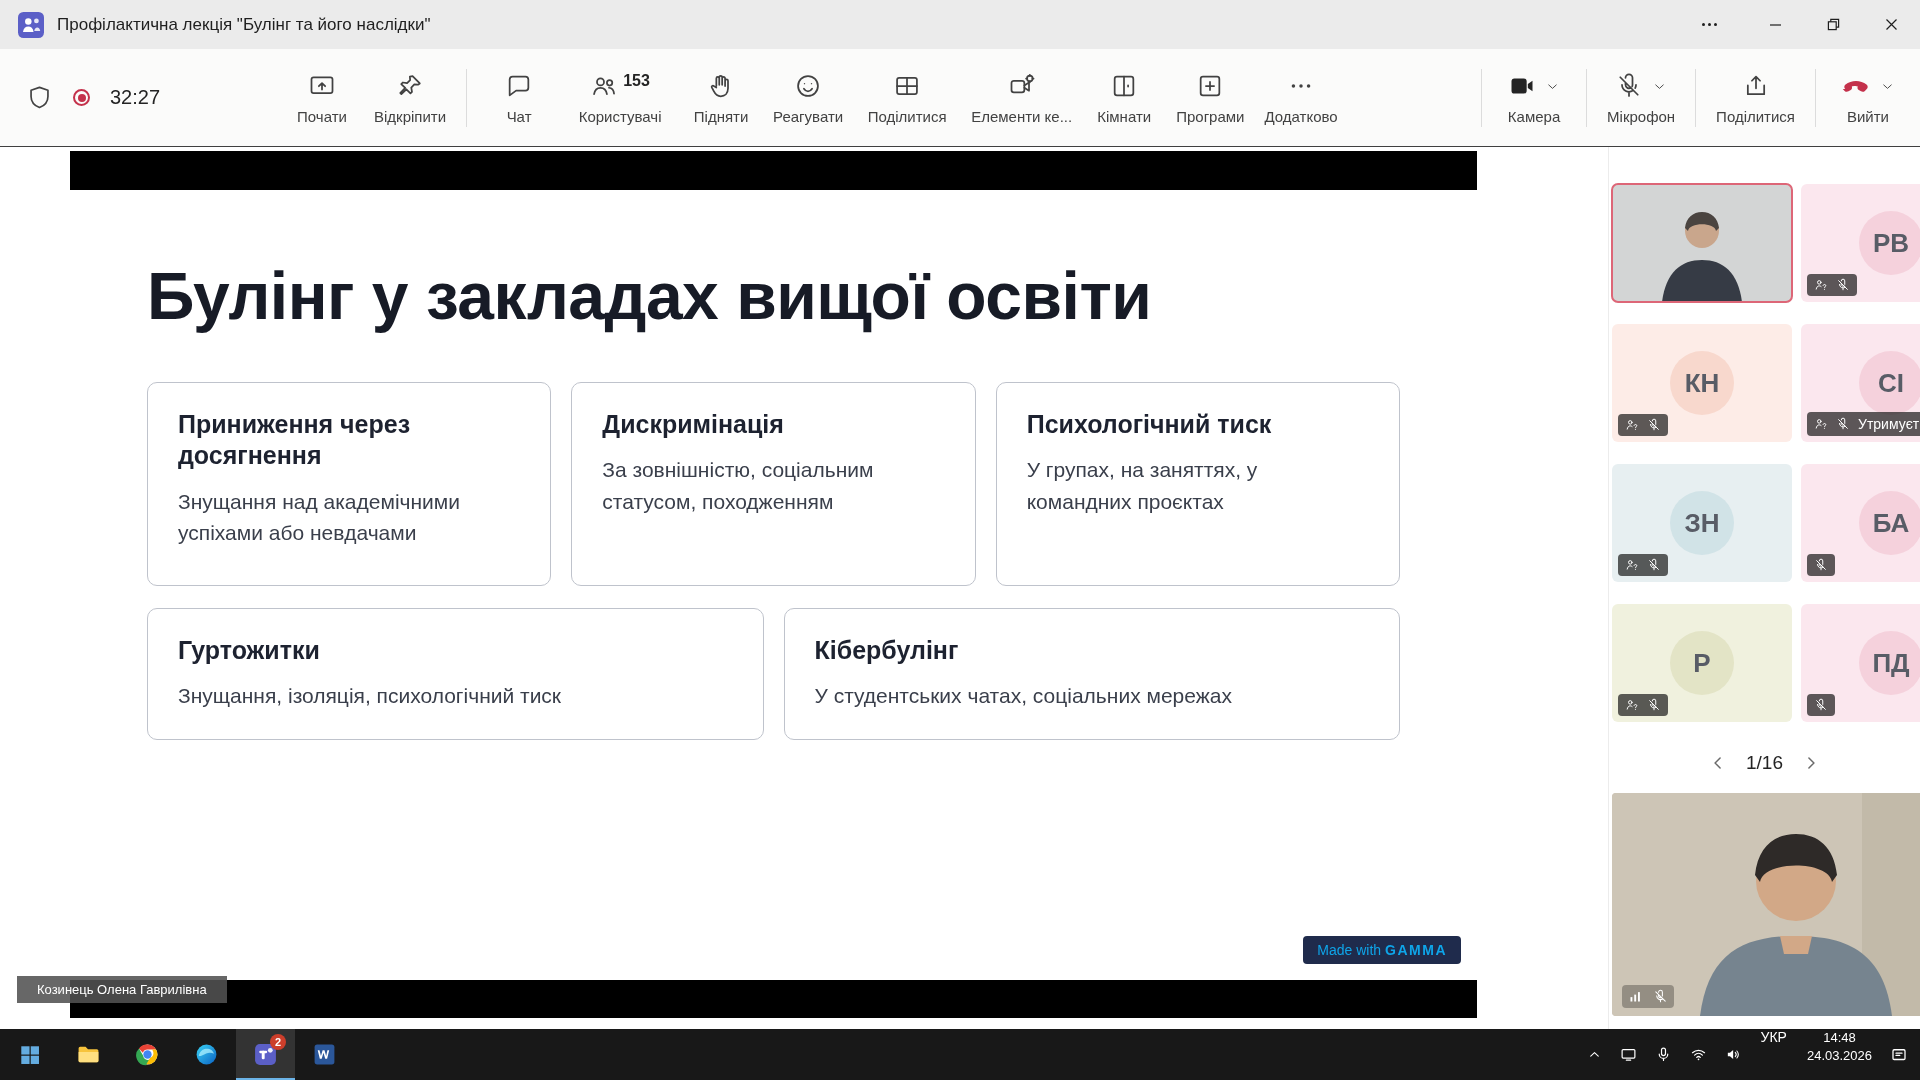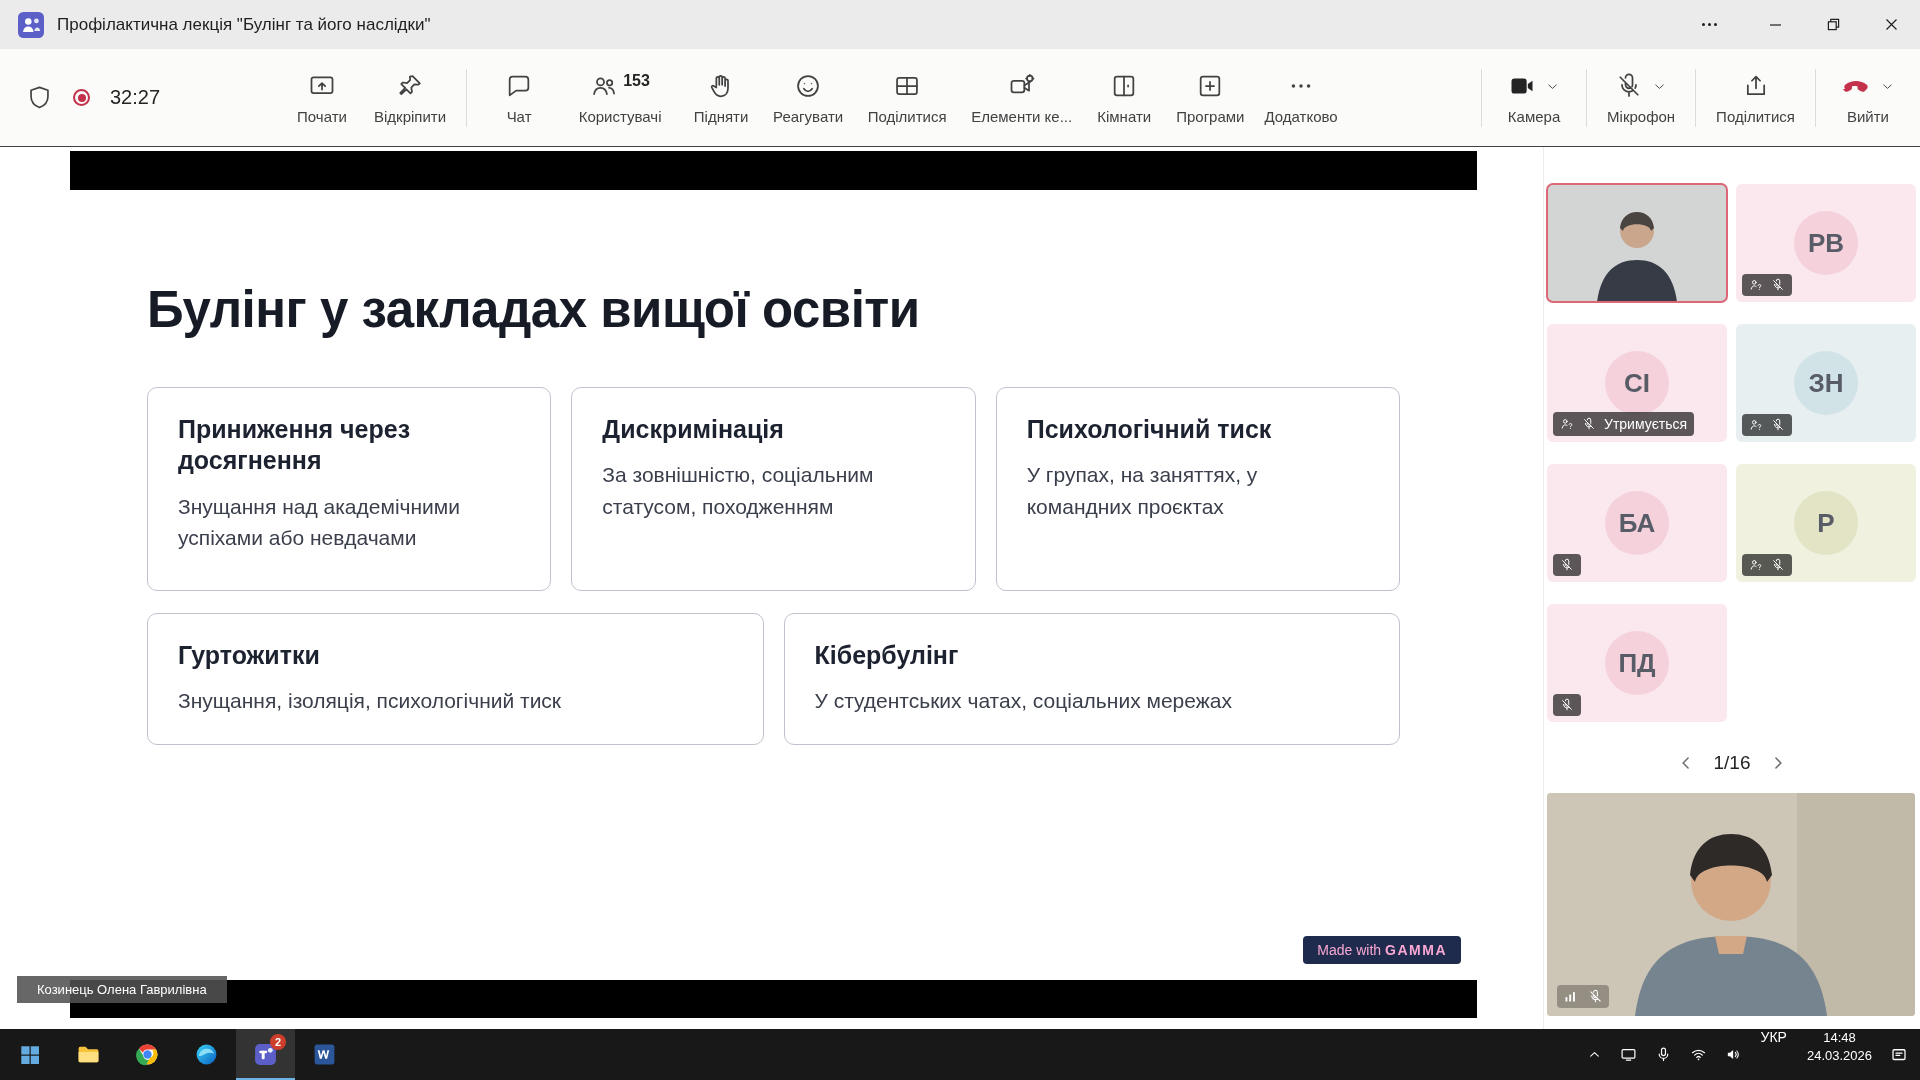--- a/index.html
+++ b/index.html
@@ -35,37 +35,37 @@
   .tb-right{margin-left:auto;display:flex;align-items:center;padding-right:10px}
   .chev{margin-left:6px}
 
   
   .stage{position:absolute;top:147px;left:0;width:1543px;bottom:51px;background:#fff}
   .slide-bar{position:absolute;left:70px;width:1407px;background:#000}
   .bar-top{top:4px;height:39px}
   .bar-bottom{top:833px;height:38px}
   .slide-content{position:absolute;left:70px;top:43px;width:1407px;height:790px;background:#fff;
     padding:0 77px}
-  .slide-title{margin-top:90px;font-size:51px;font-weight:700;color:#171b26;letter-spacing:-.5px}
+  .slide-title{margin-top:68px;font-size:66px;font-weight:700;color:#171b26;letter-spacing:-.5px}
   .cards-row{display:flex;gap:20px;margin-top:48px}
   .cards-row.row2{margin-top:22px}
   .card{flex:1;background:#fff;border:1.5px solid #bfc3cc;border-radius:10px;padding:26px 30px}
   .row1 .card{min-height:204px}
   .row2 .card{min-height:132px}
   .card h3{font-size:25px;font-weight:700;color:#1d2230;line-height:1.25;margin-bottom:14px}
   .card p{font-size:21px;color:#3a3f4b;line-height:1.5;max-width:330px}
   .row2 .card p{max-width:none}
-  .gamma{position:absolute;right:16px;bottom:16px;background:#1f2b4c;color:#f9a8d4;font-size:14px;
+  .gamma{position:absolute;right:16px;bottom:16px;background:#1f2b4c;color:#0ea5e9;font-size:14px;
     padding:6px 14px;border-radius:4px;display:flex;gap:4px;align-items:baseline}
   .gamma b{font-weight:800;letter-spacing:1.5px}
   .presenter-label{position:absolute;left:17px;top:829px;background:rgba(82,82,82,.88);color:#fff;
     font-size:13px;padding:6px 20px;white-space:nowrap}
 
   
-  .sidebar{position:absolute;top:147px;right:0;width:377px;bottom:51px;background:#fff;
+  .sidebar{position:absolute;top:147px;right:0;width:312px;bottom:51px;background:#fff;
     border-left:1px solid #ececec}
   .tiles{display:grid;grid-template-columns:180px 180px;column-gap:9px;row-gap:22px;
     padding:37px 0 0 3px}
   .tile{height:118px;border-radius:6px;position:relative;background:#eee;cursor:pointer}
   .tile.video{overflow:hidden;outline:2px solid #dd6677;outline-offset:-1px;background:#d6d8d7}
   .tile-circle{position:absolute;left:50%;top:50%;transform:translate(-50%,-50%);width:64px;height:64px;
     border-radius:50%;display:flex;align-items:center;justify-content:center;
     font-size:26px;font-weight:600;color:#585c66}
   .tbadge{position:absolute;left:6px;bottom:6px;background:rgba(30,30,30,.72);border-radius:4px;
     padding:4px 7px;display:flex;align-items:center;gap:8px}
@@ -371,20 +371,34 @@
         <svg class="wi" width="14" height="14" viewBox="0 0 24 24">
           <circle cx="9" cy="7.5" r="3"></circle>
             <path d="M3.8 19c.6-3.6 2.6-5.5 5.2-5.5 1.2 0 2.3.4 3.2 1.1M15.6 12.8c.3-1 1.2-1.7 2.3-1.7 1.3 0 2.3.9 2.3 2.1 0 1.6-2.3 1.7-2.3 3.1M17.9 19.3v.2"></path>
           </svg>
         <svg class="wi" width="14" height="14" viewBox="0 0 24 24">
           <path d="M9 5a3 3 0 0 1 6 0v6M9 9.5V11a3 3 0 0 0 4.6 2.5M6 11a6 6 0 0 0 9.4 4.9M12 17.2v3M4.5 4.5l15 15"></path>
           </svg>
       </div>
     </div>
 
+    <div class="tile" style="background: rgb(253, 236, 231);">
+      <div class="tile-circle" style="background: rgb(248, 216, 205);">
+        <span>КН</span>
+      </div>
+      <div class="tbadge">
+        <svg class="wi" width="14" height="14" viewBox="0 0 24 24">
+          <circle cx="9" cy="7.5" r="3"></circle>
+            <path d="M3.8 19c.6-3.6 2.6-5.5 5.2-5.5 1.2 0 2.3.4 3.2 1.1M15.6 12.8c.3-1 1.2-1.7 2.3-1.7 1.3 0 2.3.9 2.3 2.1 0 1.6-2.3 1.7-2.3 3.1M17.9 19.3v.2"></path>
+          </svg>
+        <svg class="wi" width="14" height="14" viewBox="0 0 24 24">
+          <path d="M9 5a3 3 0 0 1 6 0v6M9 9.5V11a3 3 0 0 0 4.6 2.5M6 11a6 6 0 0 0 9.4 4.9M12 17.2v3M4.5 4.5l15 15"></path>
+          </svg>
+      </div>
+    </div>
 
     <div class="tile" style="background: rgb(251, 231, 238);">
       <div class="tile-circle" style="background: rgb(245, 209, 220);">
         <span>СІ</span>
       </div>
       <div class="tbadge">
         <svg class="wi" width="14" height="14" viewBox="0 0 24 24">
           <circle cx="9" cy="7.5" r="3"></circle>
             <path d="M3.8 19c.6-3.6 2.6-5.5 5.2-5.5 1.2 0 2.3.4 3.2 1.1M15.6 12.8c.3-1 1.2-1.7 2.3-1.7 1.3 0 2.3.9 2.3 2.1 0 1.6-2.3 1.7-2.3 3.1M17.9 19.3v.2"></path>
           </svg>

